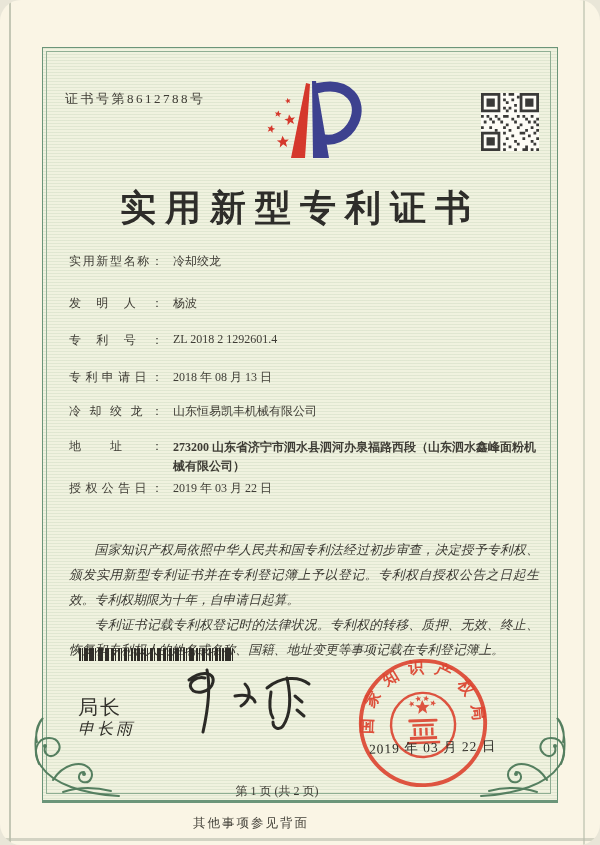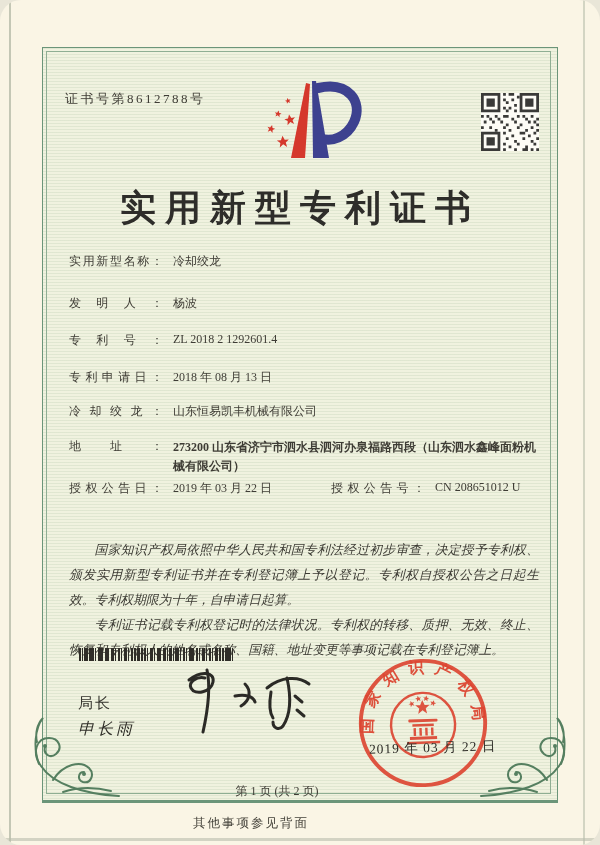--- a/index.html
+++ b/index.html
@@ -22,21 +22,21 @@
          letter-spacing:9px;color:#2e2d2a;}
   .frow{left:26px;width:470px;font-size:12px;color:#3e3c35;display:flex;}
   .lbl{width:94px;flex:0 0 94px;text-align:justify;text-align-last:justify;}
   .val{margin-left:10px;}
   .val-wrap{margin-left:10px;width:366px;line-height:1.55;font-weight:bold;}
   .grant-right{position:absolute;left:262px;top:0;display:flex;}
   .paras{left:26px;top:458px;width:470px;font-size:12.8px;line-height:1.95;color:#3b3a33;
          text-align:justify;font-style:italic;margin-top:32px;}
   .paras p{margin:0;text-indent:2em;}
   .barcode{left:36px;top:600px;width:154px;height:13px;}
-  .director-title{left:35px;top:646px;font-size:15px;color:#35342e;letter-spacing:2px;}
+  .director-title{left:35px;top:646px;font-size:20px;color:#35342e;letter-spacing:2px;}
   .director-name{left:35px;top:671px;font-size:16px;color:#2f2e28;letter-spacing:3px;font-style:italic;}
   .signature{left:128px;top:618px;width:150px;height:70px;}
   .seal{left:312px;top:607px;width:136px;height:136px;transform:rotate(-2deg);}
   .seal-date{left:326px;top:691px;font-size:13.5px;color:#2e2d28;letter-spacing:1px;transform:rotate(-1.5deg);}
   .page-footer{left:166px;top:735px;width:136px;text-align:center;font-size:12px;color:#3e3c35;}
   .back-note{left:193px;top:815px;font-size:12.5px;color:#44423a;letter-spacing:2px;}
   .flourish{width:100px;height:112px;}
   .fl-left{left:-20px;top:640px;}
   .fl-right{left:434px;top:640px;transform:scaleX(-1);}
 </style>
@@ -108,24 +108,20 @@
       <span class="lbl">冷却绞龙：</span>
       <span class="val">山东恒易凯丰机械有限公司</span>
     </div>
     <div class="abs frow" style="top:390px">
       <span class="lbl">地址：</span>
       <span class="val-wrap">273200 山东省济宁市泗水县泗河办泉福路西段（山东泗水鑫峰面粉机械有限公司）</span>
     </div>
     <div class="abs frow" style="top:432px">
       <span class="lbl">授权公告日：</span>
       <span class="val">2019 年 03 月 22 日</span>
-      <span class="grant-right">
-        <span class="lbl">授权公告号：</span>
-        <span class="val">CN 208651012 U</span>
-      </span>
     </div>
 
     <div class="abs paras">
       <p>国家知识产权局依照中华人民共和国专利法经过初步审查，决定授予专利权、颁发实用新型专利证书并在专利登记簿上予以登记。专利权自授权公告之日起生效。专利权期限为十年，自申请日起算。</p>
       <p>专利证书记载专利权登记时的法律状况。专利权的转移、质押、无效、终止、恢复和专利权人的姓名或名称、国籍、地址变更等事项记载在专利登记簿上。</p>
     </div>
 
     <div class="abs barcode" style="background:
            repeating-linear-gradient(90deg,#2f2d28 0 2px,transparent 2px 3px,#2f2d28 3px 4px,transparent 4px 6px,#2f2d28 6px 9px,transparent 9px 10px,#2f2d28 10px 11px,transparent 11px 13px),
            repeating-linear-gradient(90deg,transparent 0 5px,#2f2d28 5px 6px,transparent 6px 11px,#2f2d28 11px 13px,transparent 13px 17px);">

